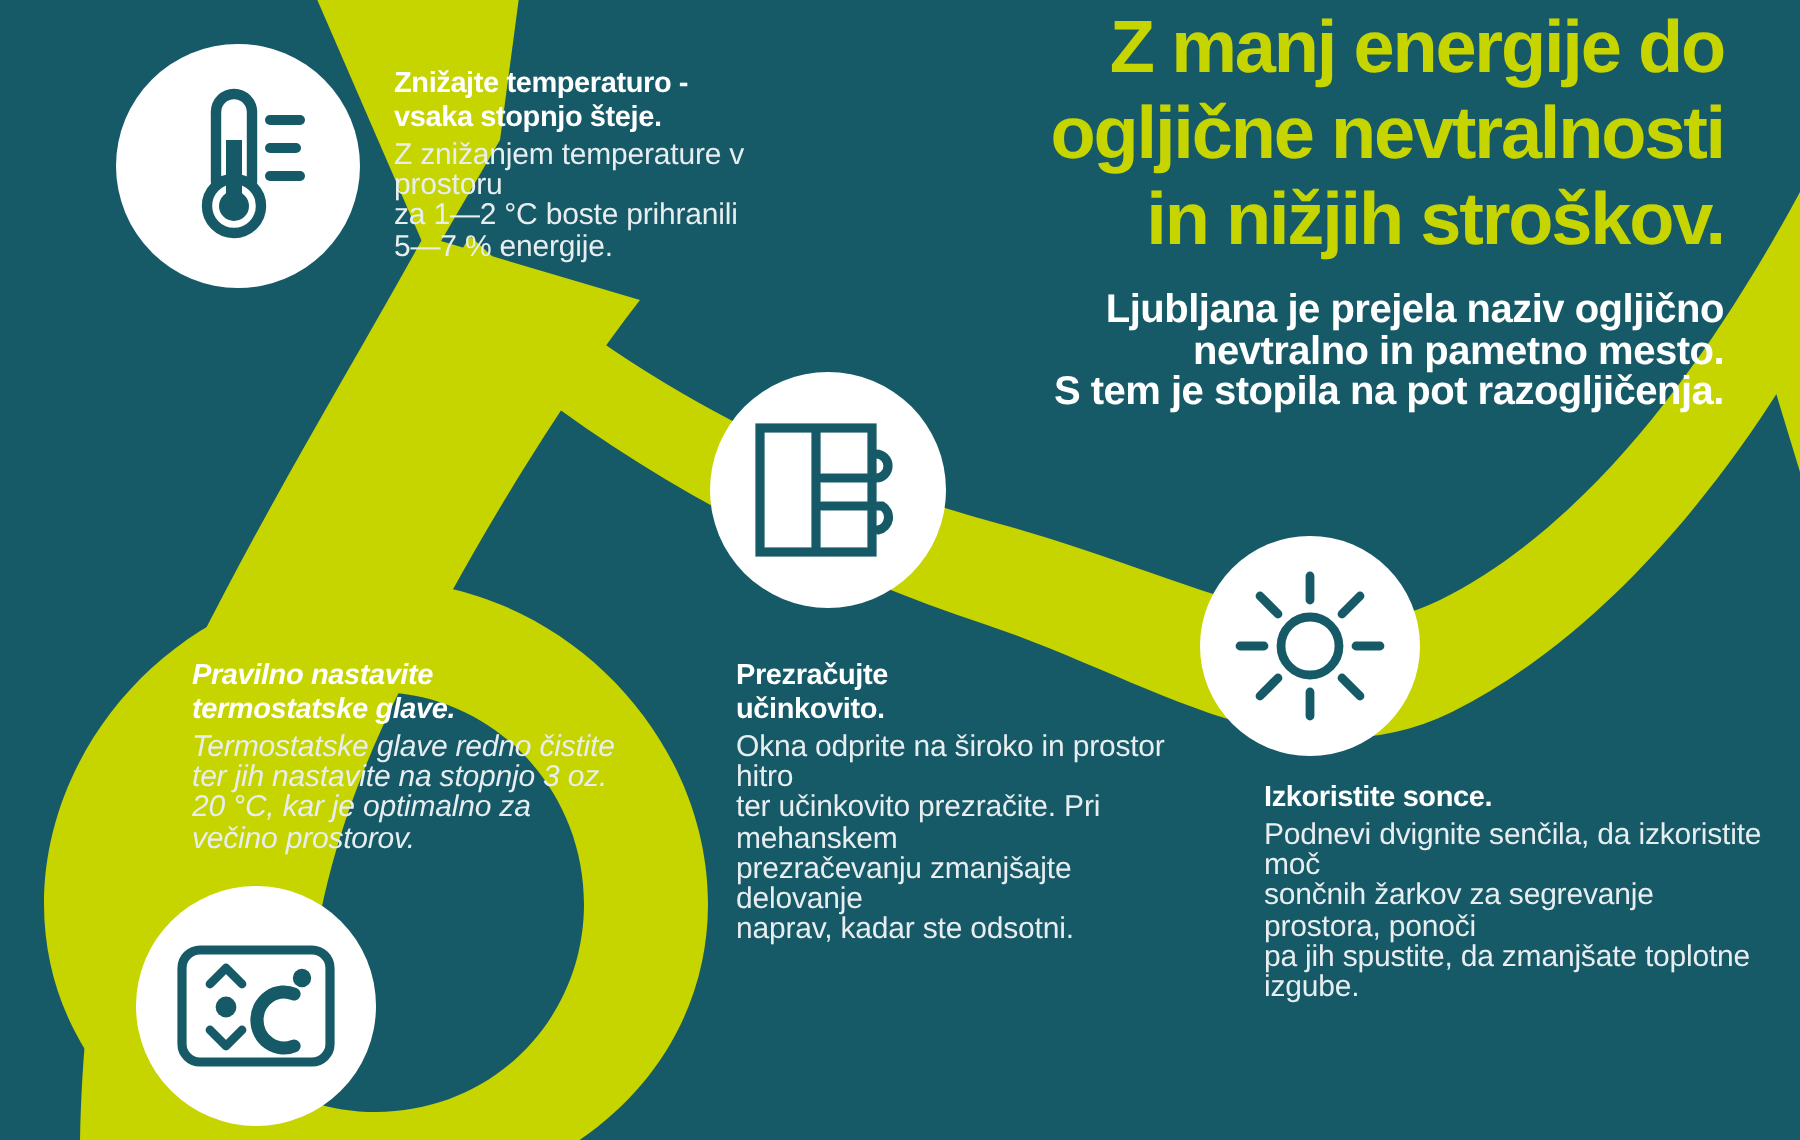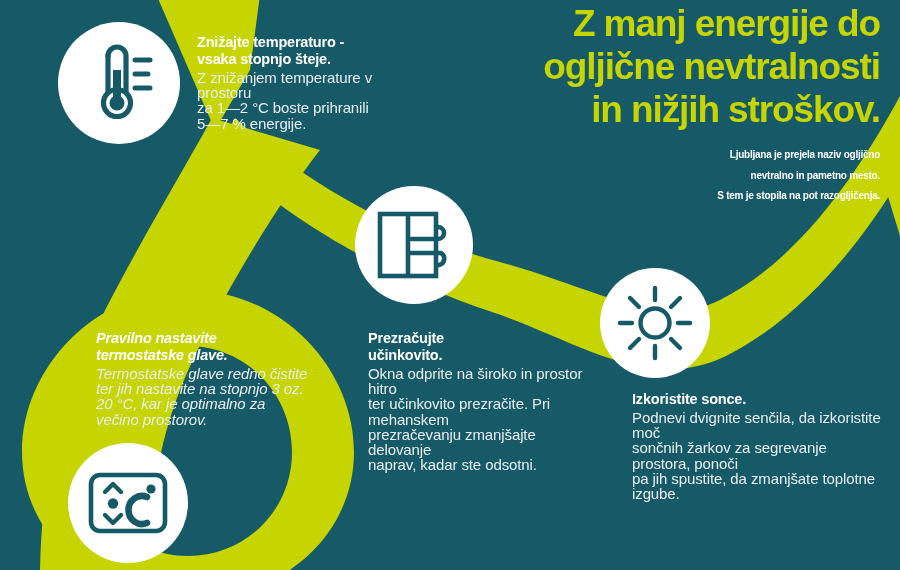--- a/index.html
+++ b/index.html
@@ -21,27 +21,27 @@
     color:#e8eef0;font-size:15px;line-height:15.2px;
     letter-spacing:-0.1px;margin:0;white-space:pre-line;
   }
 
   .bubble{
     position:absolute;border-radius:50%;background:#ffffff;
     display:flex;align-items:center;justify-content:center;
   }
 
   
-  #headline{position:absolute;right:20px;top:2px;width:430px;text-align:right;}
+  #headline{position:absolute;right:38px;top:2px;width:430px;text-align:right;}
   #headline .h1{
     color:#C6D400;font-weight:bold;font-size:37px;line-height:43px;
     letter-spacing:-1.1px;margin:0;white-space:pre-line;
   }
   #headline .sub{
-    color:#ffffff;font-weight:bold;font-size:10px;line-height:20.5px;
+    color:#ffffff;font-weight:bold;font-size:20px;line-height:20.5px;
     letter-spacing:-0.25px;margin:14px 0 0 0;white-space:pre-line;
   }
 
   
   #footer{position:absolute;left:0;right:0;bottom:4px;height:70px;}
 </style>
 </head>
 <body>
 
 <div id="stage">

